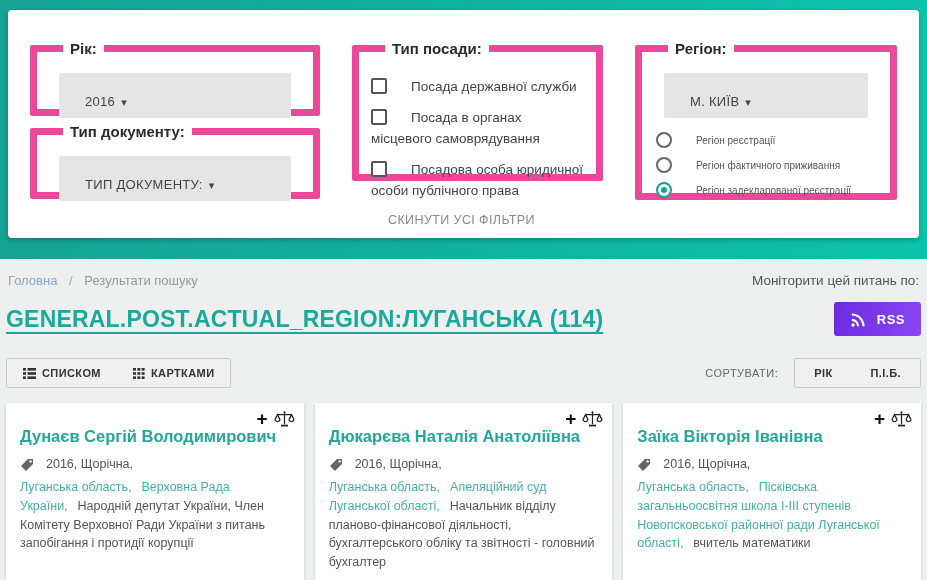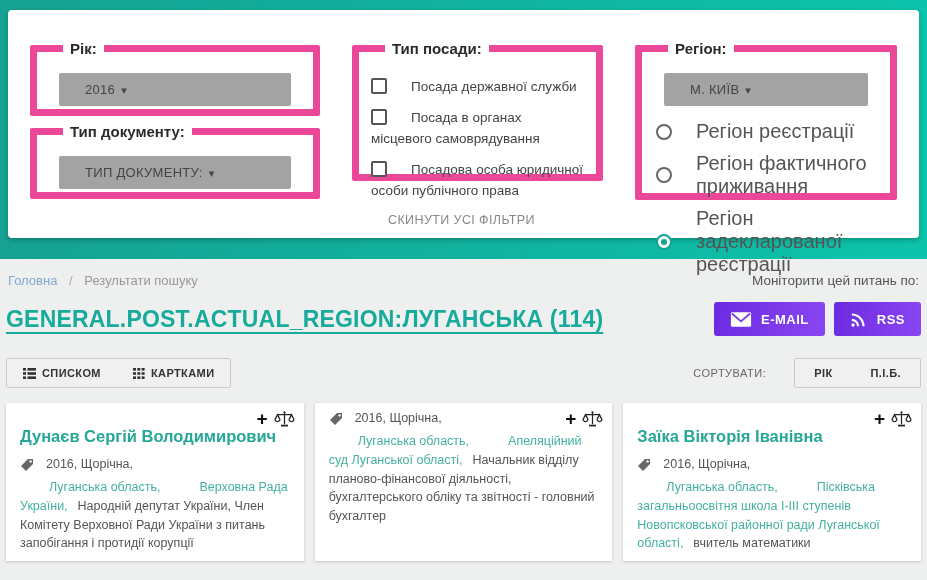--- a/index.html
+++ b/index.html
@@ -18,30 +18,30 @@
   .search-btn { width: 64px; height: 31px; background: #e9eaea; border: none; border-radius: 3px; cursor: pointer;
                 display: flex; align-items: center; justify-content: center; }
 
   .filters { display: grid; grid-template-columns: 290px 1fr 262px; gap: 0 32px; margin-top: 14px; }
   fieldset { border: 7px solid #ec4899; border-radius: 2px; padding: 10px 12px 14px 12px; }
   legend { font-size: 15px; font-weight: bold; color: #2b2b2b; padding: 0 7px; margin-left: 14px; }
   .fs-year { height: 76px; margin-bottom: 7px; }
   .fs-doc  { height: 76px; }
   .fs-post { height: 141px; }
   .fs-region { height: 160px; }
-  .dd-btn { display: block; width: calc(100% - 20px); margin: 6px auto 0 auto; background: #a3a3a3; border: none; border-radius: 2px;
-            text-align: left; padding: 9px 10px 9px 26px; font-family: "Liberation Sans", sans-serif; font-size: 13px;
+  .dd-btn { display: block; width: calc(100% - 20px); margin: 6px auto 0 auto; background: #e5e5e5; border: none; border-radius: 2px;
+            text-align: left; padding: 21px 10px 9px 26px; font-family: "Liberation Sans", sans-serif; font-size: 13px;
             color: #444; letter-spacing: .3px; cursor: pointer; }
   .dd-btn .caret::after { content: "▾"; margin-left: 6px; font-size: 11px; color: #444; }
 
   .cb-row { margin: 10px 0 5px 0; font-size: 13.5px; color: #444; line-height: 1.55; cursor: pointer; }
   .cb-row .cb { vertical-align: -3px; margin-right: 24px; width: 16px; height: 16px; }
 
   .radio-rows { margin-top: 14px; padding-left: 2px; }
-  .radio-row { display: flex; align-items: center; gap: 24px; margin-bottom: 9px; font-size: 20px; color: #555; cursor: pointer; }
+  .radio-row { display: flex; align-items: center; gap: 24px; margin-bottom: 9px; font-size: 10px; color: #555; cursor: pointer; }
   .radio { width: 16px; height: 16px; border: 2px solid #666; border-radius: 50%; flex: none; position: relative; background:#fff; }
   .radio.checked { border-color: #11a493; }
   .radio.checked::after { content:""; position:absolute; left:3px; top:3px; width:6px; height:6px; border-radius:50%; background:#11a493; }
 
   .reset-row { text-align: center; margin-top: 10px; padding-right: 4px; }
   .reset-link { font-size: 12.5px; color: #888; letter-spacing: .4px; cursor: pointer; text-decoration: none; }
 
   
   .main { padding: 0 6px; }
   .crumb-row { display: flex; justify-content: space-between; align-items: center; padding: 14px 2px 4px 2px; }
@@ -56,36 +56,36 @@
   .monitor-btns { display: flex; gap: 9px; }
   .mon-btn { display: flex; align-items: center; gap: 9px; border: none; cursor: pointer; color: #fff; font-weight: bold;
              font-size: 13px; letter-spacing: .5px; padding: 0 16px; height: 34px; border-radius: 3px;
              background: linear-gradient(100deg,#6b2be0,#8a46f2); font-family: "Liberation Sans", sans-serif; }
 
   .toolbar { display: flex; justify-content: space-between; align-items: center; margin-top: 20px; }
   .btn-group { display: inline-flex; border: 1px solid #c9c9c9; border-radius: 2px; overflow: hidden; background: #f0f0f0; }
   .group-btn { display: flex; align-items: center; gap: 6px; background: #f0f0f0; border: none; padding: 8px 16px;
                font-size: 11px; font-weight: bold; color: #333; letter-spacing: .4px; cursor: pointer;
                font-family: "Liberation Sans", sans-serif; }
-  .sort-wrap { display: flex; align-items: center; gap: 28px; justify-content: center; }
+  .sort-wrap { display: flex; align-items: center; gap: 16px; justify-content: center; }
   .sort-label { font-size: 11px; color: #666; letter-spacing: .5px; }
   .sort-wrap .group-btn { padding: 8px 19px; }
 
   
   .cards { display: grid; grid-template-columns: repeat(3, 1fr); gap: 11px; margin-top: 15px; }
   .card { background: #fff; box-shadow: 0 1px 3px rgba(0,0,0,.18); position: relative; padding: 8px 14px 8px 14px; min-height: 152px; }
   .card-actions { position: absolute; top: 6px; right: 9px; display: flex; align-items: center; gap: 6px; }
   .plus-icon { font-size: 19px; font-weight: 900; color: #111; line-height: 1; cursor: pointer; }
   .scales-icon { cursor: pointer; display: inline-flex; }
   .card-name { display: block; margin: 16px 0 11px 0; font-size: 16.5px; font-weight: bold; color: #26a797;
                text-decoration: none; cursor: pointer; }
   .tag-row { display: flex; align-items: flex-start; gap: 12px; font-size: 12.5px; color: #555; margin-bottom: 3px; }
   .tag-ic { margin-top: 1px; flex: none; }
   .tag-body { font-size: 12.5px; line-height: 1.5; color: #555; }
-  .tlink { color: #45b0a1; text-decoration: none; margin-right: 10px; cursor: pointer; margin-left: 29px; }
+  .tlink { color: #45b0a1; text-decoration: none; margin-right: 10px; cursor: pointer; }
 </style>
 </head>
 <body>
 
 <div class="hero">
   <div class="panel">
 
 
     <div class="filters">
       <div>
@@ -141,29 +141,20 @@
       <a>Головна</a>
       <span class="sep">/</span>
       <span>Результати пошуку</span>
     </div>
     <div class="monitor-label">Моніторити цей питань по:</div>
   </div>
 
   <div class="title-row">
     <a class="page-title">GENERAL.POST.ACTUAL_REGION:ЛУГАНСЬКА (114)</a>
     <div class="monitor-btns">
-      <button class="mon-btn">
-        <span style="display:inline-flex">
-          <svg width="22" height="17" viewBox="0 0 24 18">
-              <rect x="1" y="1" width="22" height="16" rx="1.5" fill="#fff"></rect>
-          <polyline points="2,2.5 12,11 22,2.5" fill="none" stroke="#7a3bee" stroke-width="2"></polyline>
-            </svg>
-        </span>
-        <span>E-MAIL</span>
-      </button>
       <button class="mon-btn">
         <span style="display:inline-flex">
           <svg width="18" height="18" viewBox="0 0 20 20" fill="none" stroke="#fff" stroke-width="2.4">
             <path d="M2 18 a16 16 0 0 1 0 -16 M2 18 a16 16 0 0 0 16 0" opacity="0"></path>
             <path d="M2 11 a7 7 0 0 1 7 7"></path>
               <path d="M2 5 a13 13 0 0 1 13 13"></path>
             <circle cx="3.4" cy="16.6" r="1.9" fill="#fff" stroke="none"></circle>
           </svg>
         </span>
         <span>RSS</span>
@@ -253,20 +244,21 @@
           <circle cx="12" cy="2.3" r="1.2" fill="#222" stroke="none"></circle>
           <line x1="4" y1="5" x2="20" y2="5"></line>
           <polyline points="1,11 4,5 7,11"></polyline>
               <path d="M1 11 Q4 15 7 11"></path>
           <polyline points="17,11 20,5 23,11"></polyline>
               <path d="M17 11 Q20 15 23 11"></path>
           <line x1="8" y1="17.5" x2="16" y2="17.5" stroke-width="2"></line>
         </svg>
       </span>
     </div>
+    <a class="card-name">Дюкарєва Наталія Анатоліївна</a>
     <div class="tag-row">
       <span class="tag-ic">
         <svg width="14" height="14" viewBox="0 0 14 14">
           <path d="M1 8 L8 1 H13 V6 L6 13 Z" fill="#666"></path>
           <circle cx="10.6" cy="3.4" r="1.2" fill="#fff"></circle>
         </svg>
       </span>
       <span>2016, Щорічна,</span>
     </div>
     <div class="tag-body"><span class="links-slot"><a class="tlink">Луганська область,</a><a class="tlink">Апеляційний суд Луганської області,</a></span><span class="pos-slot">Начальник відділу планово-фінансової діяльності, бухгалтерського обліку та звітності - головний бухгалтер</span></div>

